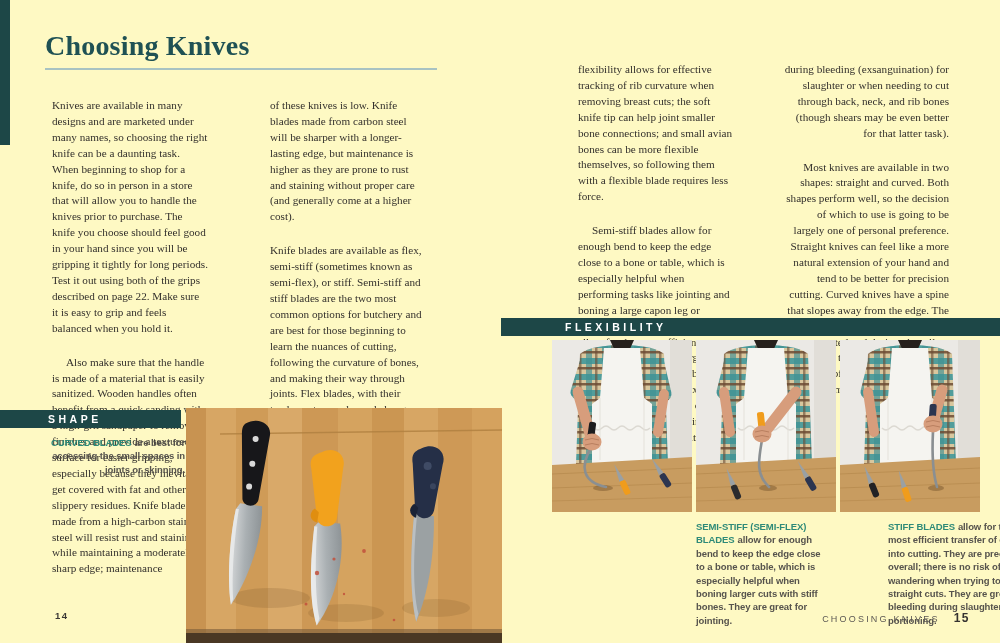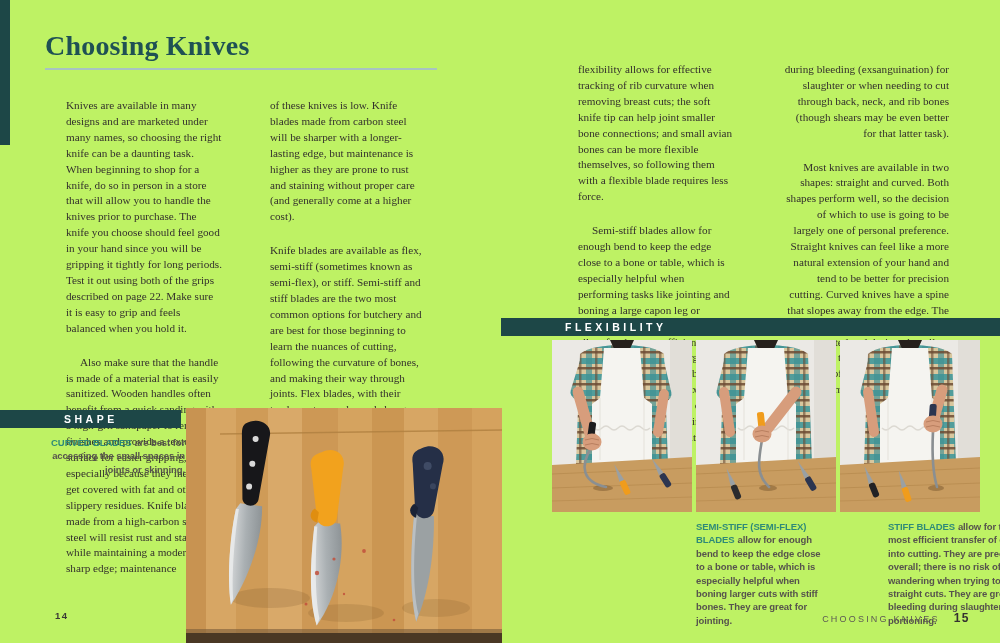--- a/index.html
+++ b/index.html
@@ -3,46 +3,46 @@
 <meta charset="utf-8">
 <style>
   :root{
     --accent-teal-dark:#1d4747;
     --title-teal:#1f5154;
     --heading-maroon:#74294d;
     --label-teal:#2e8a78;
   }
   *{box-sizing:border-box;margin:0;padding:0;}
   body{font-family:"Liberation Serif",serif;background:#ffffff;}
-  .spread{position:relative;width:1000px;height:643px;background:#bef264;overflow:hidden;}
+  .spread{position:relative;width:1000px;height:643px;background:#fef9c3;overflow:hidden;}
 
   
   .edge-strip{position:absolute;left:0;top:0;width:10px;height:145px;background:var(--accent-teal-dark);}
 
   
   .page-title{position:absolute;left:45px;top:30px;font-family:"Liberation Serif",serif;
     font-size:28px;color:var(--title-teal);letter-spacing:.2px;}
   .title-rule{position:absolute;left:45px;top:68px;width:392px;height:2px;background:#a8c3c2;}
 
   
   .col{position:absolute;font-size:11.2px;line-height:15.9px;color:#33302c;text-align:left;}
   .col p{margin:18px;}
   .col p.indent{text-indent:14px;}
-  .l-col1{left:48px;top:80px;width:192px;}
+  .l-col1{left:34px;top:80px;width:192px;}
   .l-col2{left:252px;top:80px;width:188px;}
   .r-col1{left:560px;top:44px;width:193px;}
   .r-col2{left:766px;top:44px;width:201px;text-align:right;}
   .sub-heading{font-family:"Liberation Sans",sans-serif;font-weight:700;
     font-size:14.5px;color:var(--heading-maroon);margin:11px 0 3px 0;letter-spacing:.1px;}
 
   
   .section-bar{position:absolute;height:18px;background:var(--accent-teal-dark);
     font-family:"Liberation Sans",sans-serif;font-weight:700;color:#fff;
     font-size:10.5px;line-height:18px;letter-spacing:3.5px;}
-  .shape-bar{left:0;top:410px;width:181px;padding-left:64px;}
+  .shape-bar{left:0;top:410px;width:181px;padding-left:48px;}
   .flex-bar{left:501px;top:318px;width:503px;padding-left:64px;}
 
   
   .caption{font-family:"Liberation Sans",sans-serif;font-size:9.5px;line-height:13.4px;
     letter-spacing:-.1px;position:absolute;}
   .cap-label{color:var(--label-teal);font-weight:700;margin-right:3px;}
   .cap-text{color:#56534d;font-weight:700;}
   .shape-list{left:48px;top:436px;width:137px;}
   .shape-list .shape-item{margin-bottom:13px;text-align:right;}
   .cap-1{left:552px;top:520px;width:133px;}

